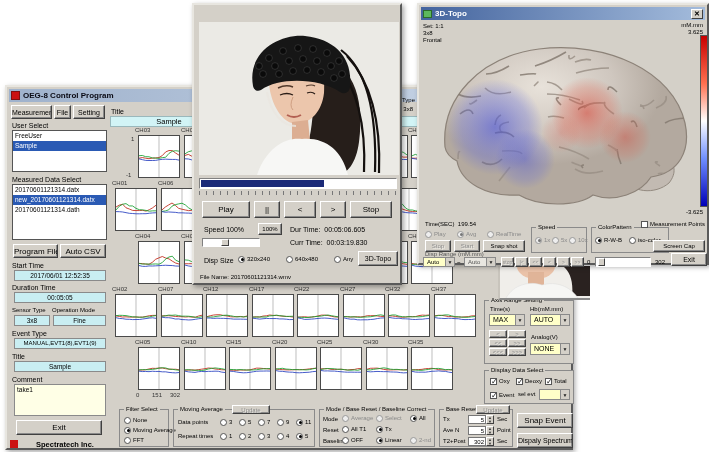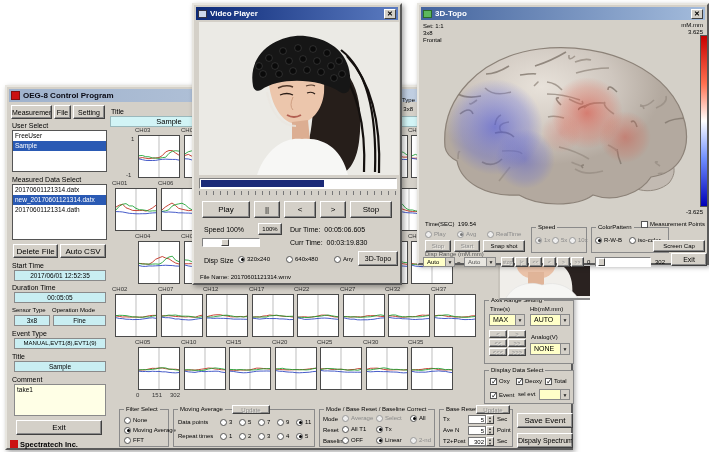--- a/index.html
+++ b/index.html
@@ -60,39 +60,39 @@
   <div class="listbox" id="userlist" style="left:5px;top:43px;width:95px;height:42px;">
       <div class="li">FreeUser</div>
       <div class="li sel">Sample</div>
     </div>
   <div class="lbl" style="left:5px;top:89px;">Measured Data Select</div>
   <div class="listbox" id="datalist" style="left:5px;top:97px;width:95px;height:56px;">
       <div class="li">20170601121314.datx</div>
       <div class="li sel">new_20170601121314.datx</div>
       <div class="li">20170601121314.dath</div>
     </div>
-  <button class="btn" style="left:6px;top:157px;width:45px;height:14px;">Delete File</button>
+  <button class="btn" style="left:6px;top:157px;width:45px;height:14px;">Program File</button>
   <button class="btn" style="left:53px;top:157px;width:46px;height:14px;">Auto CSV</button>
 
   <div class="lbl" style="left:5px;top:175px;">Start Time</div>
   <div class="cyf" style="left:7px;top:183px;width:92px;height:11px;">2017/06/01 12:52:35</div>
   <div class="lbl" style="left:5px;top:197px;">Duration Time</div>
   <div class="cyf" style="left:7px;top:205px;width:92px;height:11px;">00:05:05</div>
   <div class="lbl6" style="left:5px;top:220px;">Sensor Type</div>
   <div class="lbl6" style="left:45px;top:220px;">Operation Mode</div>
   <div class="cyf" style="left:7px;top:228px;width:36px;height:11px;">3x8</div>
   <div class="cyf" style="left:46px;top:228px;width:53px;height:11px;">Fine</div>
   <div class="lbl" style="left:5px;top:243px;">Event Type</div>
   <div class="cyf" style="left:7px;top:251px;width:92px;height:11px;font-size:6px;">MANUAL,EVT1(8),EVT1(9)</div>
   <div class="lbl" style="left:5px;top:266px;">Title</div>
   <div class="cyf" style="left:7px;top:274px;width:92px;height:11px;">Sample</div>
   <div class="lbl" style="left:5px;top:289px;">Comment</div>
   <div style="position:absolute;left:7px;top:297px;width:92px;height:32px;background:#ffffe6;border:1px solid #8a8a8a;font-size:6.5px;padding:1px 2px;">take1</div>
   <button class="btn" style="left:9px;top:333px;width:86px;height:15px;">Exit</button>
-  <div style="position:absolute;left:3px;top:351px;width:100px;height:12px;display:flex;align-items:center;gap:2px;">
+  <div style="position:absolute;left:3px;top:351px;width:100px;height:12px;display:flex;align-items:center;gap:18px;">
     <span style="width:8px;height:8px;background:#cc1111;display:inline-block;"></span>
     <span style="font-size:7.5px;font-weight:bold;">Spectratech Inc.</span>
   </div>
 
   <div class="lbl" style="left:104px;top:21px;">Title</div>
   <div style="position:absolute;left:103px;top:29px;width:352px;height:11px;background:#d2f4f6;border:1px solid #9ab8bc;">
     <span style="position:absolute;left:28px;width:60px;text-align:center;font-size:7.5px;line-height:9px;">Sample</span>
   </div>
   <div class="lbl6" style="left:330px;top:10px;width:78px;text-align:right;">Sensor Type</div>
   <div class="lbl6" style="left:330px;top:19px;width:76px;text-align:right;">3x8</div>
@@ -493,21 +493,21 @@
         <div class="lbl6" style="position: absolute; left: 3px; top: 17px;">Ave N</div>
         <div class="spinf" style="position: absolute; left: 28px; top: 16px; width: 18px; height: 9px;">5</div>
         <div class="spin" style="position: absolute; left: 46px; top: 16px; width: 8px; height: 9px;">▲<br>▼</div>
         <div class="lbl6" style="position: absolute; left: 57px; top: 17px;">Point</div>
         <div class="lbl6" style="position: absolute; left: 3px; top: 28px;">T2+Post</div>
         <div class="spinf" style="position: absolute; left: 28px; top: 27px; width: 18px; height: 9px;">302</div>
         <div class="spin" style="position: absolute; left: 46px; top: 27px; width: 8px; height: 9px;">▲<br>▼</div>
         <div class="lbl6" style="position: absolute; left: 57px; top: 28px;">Sec</div>
       </div>
   </div>
-  <button class="btn" style="left:510px;top:326px;width:56px;height:15px;">Save Event</button>
+  <button class="btn" style="left:510px;top:326px;width:56px;height:15px;">Snap Event</button>
   <button class="btn" style="left:510px;top:346px;width:56px;height:15px;font-size:7px;">Dispaly Spectrum</button>
 
   <div class="grp" style="left:477px;top:213px;width:90px;height:64px;background:#d4d0c8;">
     <span class="glab">Axis Range Setting</span>
     <div class="lbl6" style="left:5px;top:5px;">Time(s)</div>
     <div class="lbl6" style="left:45px;top:5px;">Hb(mM.mm)</div>
     <div class="dd" style="left:4px;top:13px;width:36px;height:12px;"><span>MAX</span><span class="ar">▼</span></div>
     <div class="dd" style="left:45px;top:13px;width:40px;height:12px;"><span>AUTO</span><span class="ar">▼</span></div>
     <div id="axisarrows">
         <button class="btn sm dis" style="position: absolute; left: 4px; top: 29px; width: 18px; height: 8px;">&lt;</button>
@@ -537,25 +537,20 @@
   <svg width="90" height="32" viewBox="0 0 90 32">
     <rect width="90" height="32" fill="#f0eeea"></rect>
     <path d="M55,-4 C68,0 74,12 72,30 L90,30 L90,-4 Z" fill="#2a2220"></path>
     <ellipse cx="36" cy="0" rx="19" ry="13" fill="#eac2a8"></ellipse>
     <rect x="28" y="6" width="16" height="14" fill="#e0b498"></rect>
     <path d="M6,32 C14,18 30,15 42,19 C56,15 70,20 78,32 Z" fill="#f6f6f4" stroke="#ddd" stroke-width="0.5"></path>
   </svg>
 </div>
 
 <div class="win" id="videowin" style="left:192px;top:3px;width:210px;height:282px;z-index:3;">
-  <div class="tb tb-video">
-    <span style="width:9px;height:8px;background:#cdd8ea;border:1px solid #334;display:inline-block;"></span>
-    <span>Video Player</span>
-    <span class="xbtn">✕</span>
-  </div>
   <div style="position:absolute;left:5px;top:17px;width:200px;height:153px;background:#ecebe7;overflow:hidden;">
     <svg width="200" height="153" viewBox="0 0 200 153">
       <rect width="200" height="153" fill="#eeede9"></rect>
       <rect x="0" y="0" width="200" height="153" fill="#e4e2dc" opacity="0.25"></rect>
       <path d="M118,34 C152,40 166,72 160,120 C157,142 148,152 138,153 L98,153 C110,130 118,90 112,60 Z" fill="#261e1a"></path>
       <g stroke="#14100e" stroke-width="2.2" fill="none">
         <path d="M142,28 C168,48 178,90 176,150"></path>
         <path d="M148,34 C172,60 182,100 180,151"></path>
         <path d="M137,40 C158,66 167,104 165,150"></path>
       </g>

